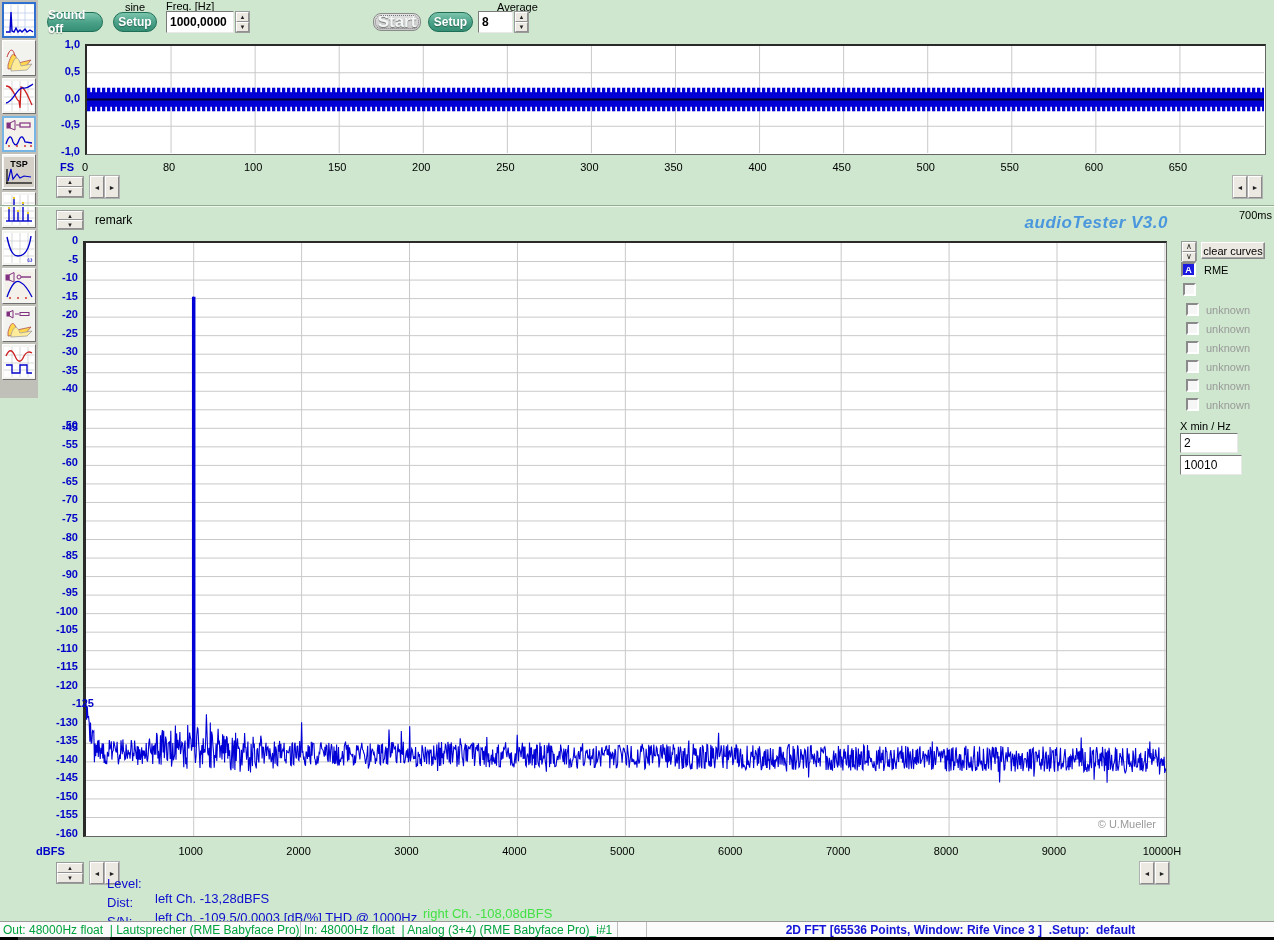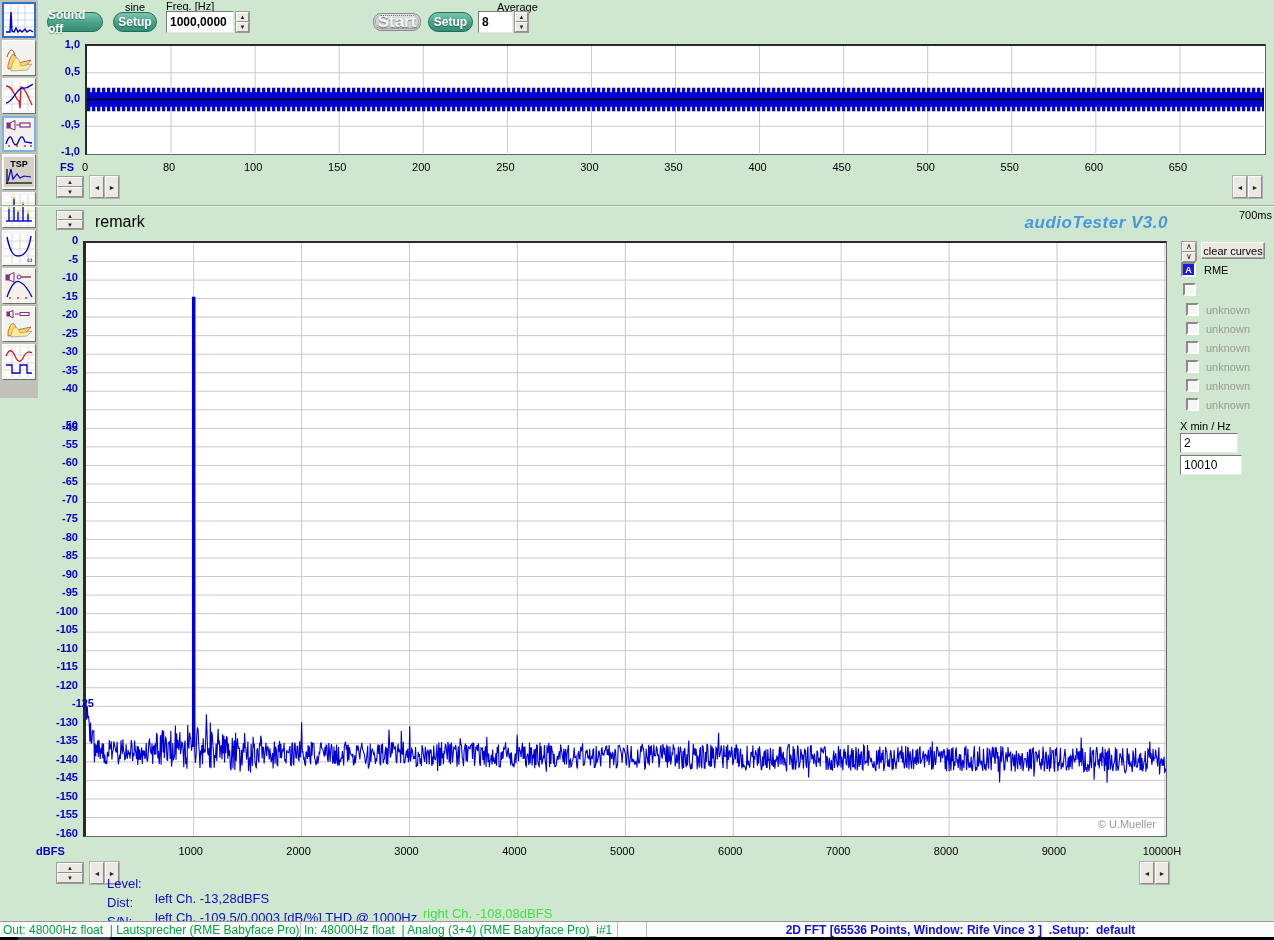--- a/index.html
+++ b/index.html
@@ -308,21 +308,21 @@
   <div class="arrow-btn abs" style="left:1233px;top:176px;width:14px;height:22px;">◄</div>
   <div class="arrow-btn abs" style="left:1248px;top:176px;width:14px;height:22px;">►</div>
 
   <div class="abs" style="left:0;top:205px;width:1274px;height:1px;background:#94ac94;"></div>
   <div class="abs" style="left:0;top:206px;width:1274px;height:1px;background:#eef6ee;"></div>
 
   <div class="vspin abs" style="left:56px;top:210px;width:28px;height:20px;">
     <div class="sb">▲</div>
     <div class="sb">▼</div>
   </div>
-  <div class="toplbl" style="left:95px;top:213px;font-size:16px;">remark</div>
+  <div class="toplbl" style="left:95px;top:213px;font-size:12px;">remark</div>
   <div class="title" style="left:900px;top:213px;width:268px;text-align:right;">audioTester  V3.0</div>
 
   <div class="plot" id="fft-plot" style="left:83px;top:241px;width:1084px;height:596px;border-left-width:3px;">
       <svg width="1080" height="593">
         <line x1="107.6978417266187" y1="0" x2="107.6978417266187" y2="593" stroke="#c9c9c9"></line>
         <line x1="215.61151079136692" y1="0" x2="215.61151079136692" y2="593" stroke="#c9c9c9"></line>
         <line x1="323.52517985611513" y1="0" x2="323.52517985611513" y2="593" stroke="#c9c9c9"></line>
         <line x1="431.4388489208633" y1="0" x2="431.4388489208633" y2="593" stroke="#c9c9c9"></line>
         <line x1="539.3525179856115" y1="0" x2="539.3525179856115" y2="593" stroke="#c9c9c9"></line>
         <line x1="647.2661870503597" y1="0" x2="647.2661870503597" y2="593" stroke="#c9c9c9"></line>

